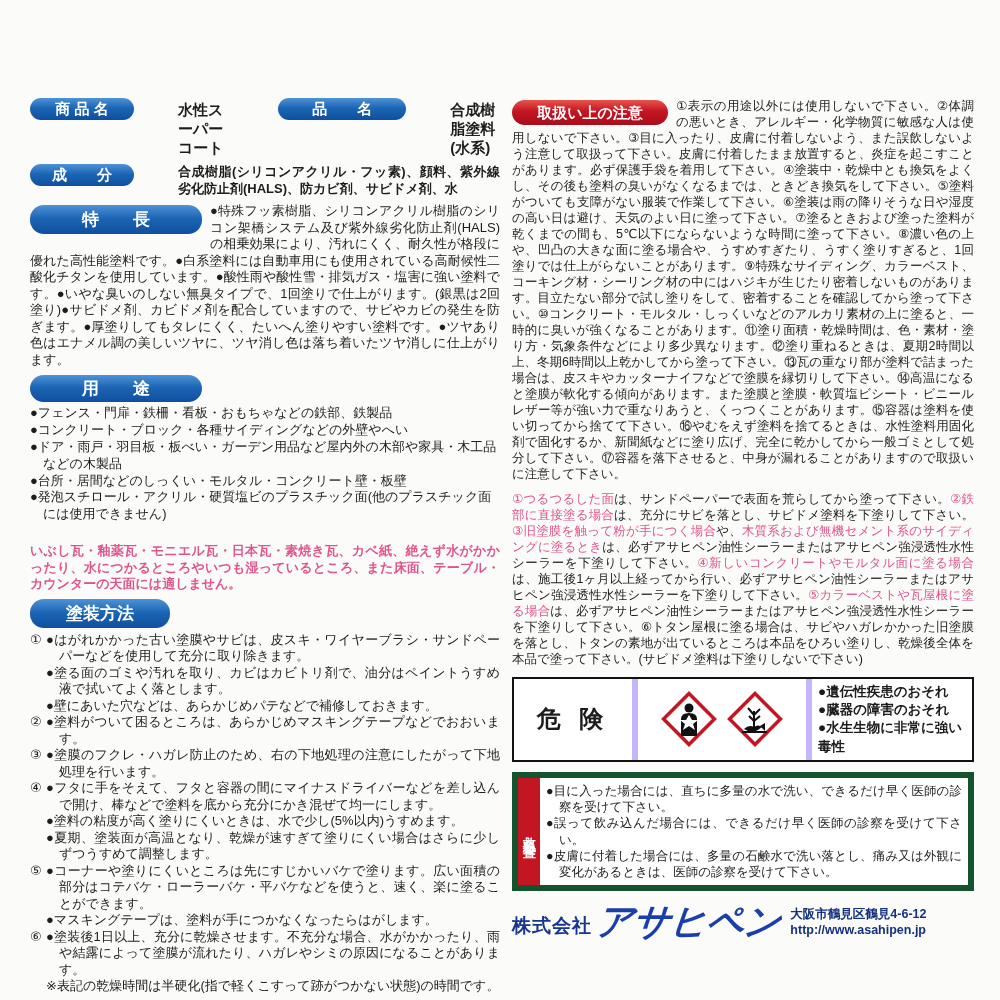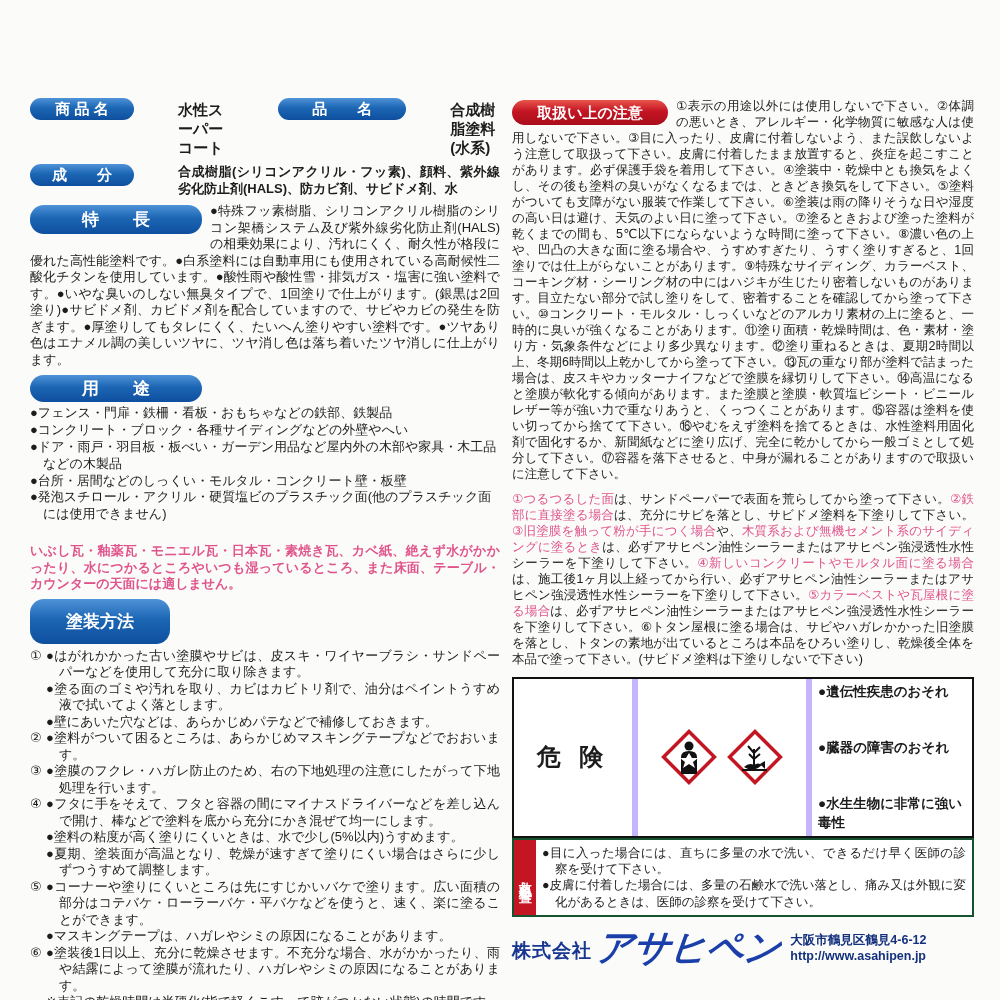--- a/index.html
+++ b/index.html
@@ -32,28 +32,28 @@
   .prow{display:flex;font-size:13px;line-height:1.27;}
   .pnum{flex:none;width:16px;}
   .ptxt{flex:1;padding-left:13px;text-indent:-13px;text-align:justify;}
   .note-box{
     flex:1;border:2px solid #c41523;border-radius:12px;color:#c41523;
     font-weight:bold;font-size:12px;line-height:1.15;padding:3px 7px;margin-left:6px;
   }
   
   .danger{display:flex;border:2px solid #111;background:#fff;margin-top:10px;}
   .dcell{border-right:6px solid #c4b5fd;display:flex;align-items:center;justify-content:center;}
-  .dcell:last-child{border-right:none;gap:38px;}
+  .dcell:last-child{border-right:none;}
   .d1{width:118px;font-size:24px;font-weight:bold;letter-spacing:6px;}
   .d2{width:168px;gap:10px;padding:7px 0;}
   .d3{flex:1;flex-direction:column;align-items:flex-start;justify-content:center;padding:4px 6px;}
   .hz{font-size:13.5px;font-weight:bold;line-height:1.35;}
   .diamond{width:56px;height:56px;position:relative;}
   
-  .firstaid{display:flex;border:2px solid #14532d;background:#fff;}
+  .firstaid{display:flex;border:6px solid #14532d;background:#fff;margin-top:10px;}
   .fa-strip{
     flex:none;width:22px;background:#c41523;color:#fff;font-weight:bold;
     writing-mode:vertical-rl;text-orientation:upright;display:flex;align-items:center;
     justify-content:center;font-size:13px;letter-spacing:3px;padding:4px 0;
   }
   .fa-body{flex:1;padding:5px 6px;}
   .fa-item{font-size:12.5px;line-height:1.3;padding-left:13px;text-indent:-13px;text-align:justify;}
   
   .footer{margin-top:14px;}
   .f-top{display:flex;align-items:flex-end;}
@@ -94,21 +94,21 @@
       <div class="li">●フェンス・門扉・鉄柵・看板・おもちゃなどの鉄部、鉄製品</div>
       <div class="li">●コンクリート・ブロック・各種サイディングなどの外壁やへい</div>
       <div class="li">●ドア・雨戸・羽目板・板べい・ガーデン用品など屋内外の木部や家具・木工品などの木製品</div>
       <div class="li">●台所・居間などのしっくい・モルタル・コンクリート壁・板壁</div>
       <div class="li">●発泡スチロール・アクリル・硬質塩ビのプラスチック面(他のプラスチック面には使用できません)</div>
     </div>
     <div class="body-l pink" style="margin-top:20px;">いぶし瓦・釉薬瓦・モニエル瓦・日本瓦・素焼き瓦、カベ紙、絶えず水がかかったり、水につかるところやいつも湿っているところ、また床面、テーブル・カウンターの天面には適しません。</div>
   </div>
 
   <div style="margin-top:6px;">
-    <span class="pill pill-blue" style="width:140px;font-size:17px;padding:14px 10px;">塗装方法</span>
+    <span class="pill pill-blue" style="width:140px;font-size:17px;padding:6px 10px;">塗装方法</span>
     <div style="margin-top:4px;">
       <div class="prow">
           <span class="pnum">①</span>
           <span class="ptxt">●はがれかかった古い塗膜やサビは、皮スキ・ワイヤーブラシ・サンドペーパーなどを使用して充分に取り除きます。</span>
         </div>
       <div class="prow">
           <span class="pnum"></span>
           <span class="ptxt">●塗る面のゴミや汚れを取り、カビはカビトリ剤で、油分はペイントうすめ液で拭いてよく落とします。</span>
         </div>
       <div class="prow">
@@ -134,21 +134,21 @@
       <div class="prow">
           <span class="pnum"></span>
           <span class="ptxt">●夏期、塗装面が高温となり、乾燥が速すぎて塗りにくい場合はさらに少しずつうすめて調整します。</span>
         </div>
       <div class="prow">
           <span class="pnum">⑤</span>
           <span class="ptxt">●コーナーや塗りにくいところは先にすじかいバケで塗ります。広い面積の部分はコテバケ・ローラーバケ・平バケなどを使うと、速く、楽に塗ることができます。</span>
         </div>
       <div class="prow">
           <span class="pnum"></span>
-          <span class="ptxt">●マスキングテープは、ハガレやシミの原因になることがあります。</span>
+          <span class="ptxt">●マスキングテープは、塗料が手につかなくなったらはがします。</span>
         </div>
       <div class="prow">
           <span class="pnum">⑥</span>
           <span class="ptxt">●塗装後1日以上、充分に乾燥させます。不充分な場合、水がかかったり、雨や結露によって塗膜が流れたり、ハガレやシミの原因になることがあります。</span>
         </div>
       <div class="prow">
           <span class="pnum"></span>
           <span class="ptxt">※表記の乾燥時間は半硬化(指で軽くこすって跡がつかない状態)の時間です。</span>
         </div>
     </div>
@@ -197,20 +197,21 @@
       <div class="hz">●遺伝性疾患のおそれ</div>
       <div class="hz">●臓器の障害のおそれ</div>
       <div class="hz">●水生生物に非常に強い毒性</div>
     </div>
   </div>
 
   <div class="firstaid">
     <div class="fa-strip">救急処置</div>
     <div class="fa-body">
       <div class="fa-item">●目に入った場合には、直ちに多量の水で洗い、できるだけ早く医師の診察を受けて下さい。</div>
+      <div class="fa-item">●誤って飲み込んだ場合には、できるだけ早く医師の診察を受けて下さい。</div>
       <div class="fa-item">●皮膚に付着した場合には、多量の石鹸水で洗い落とし、痛み又は外観に変化があるときは、医師の診察を受けて下さい。</div>
     </div>
   </div>
 
   <div class="footer">
     <div class="f-top">
       <span class="f-company">株式会社</span>
       <span class="f-brand">アサヒペン</span>
       <span class="f-addr">
         <div>大阪市鶴見区鶴見4-6-12</div>

